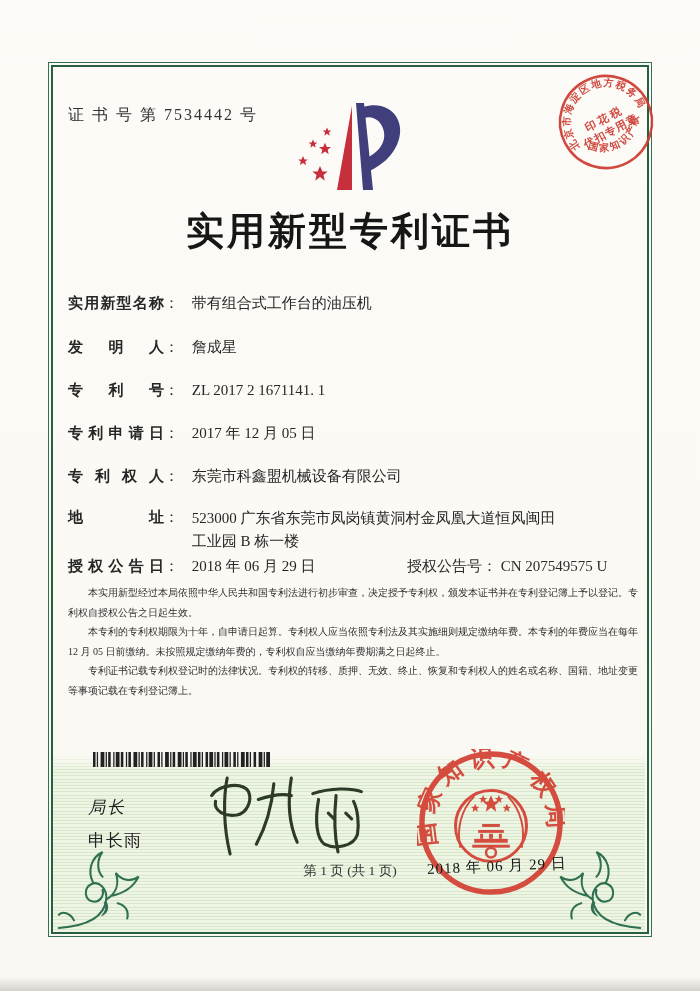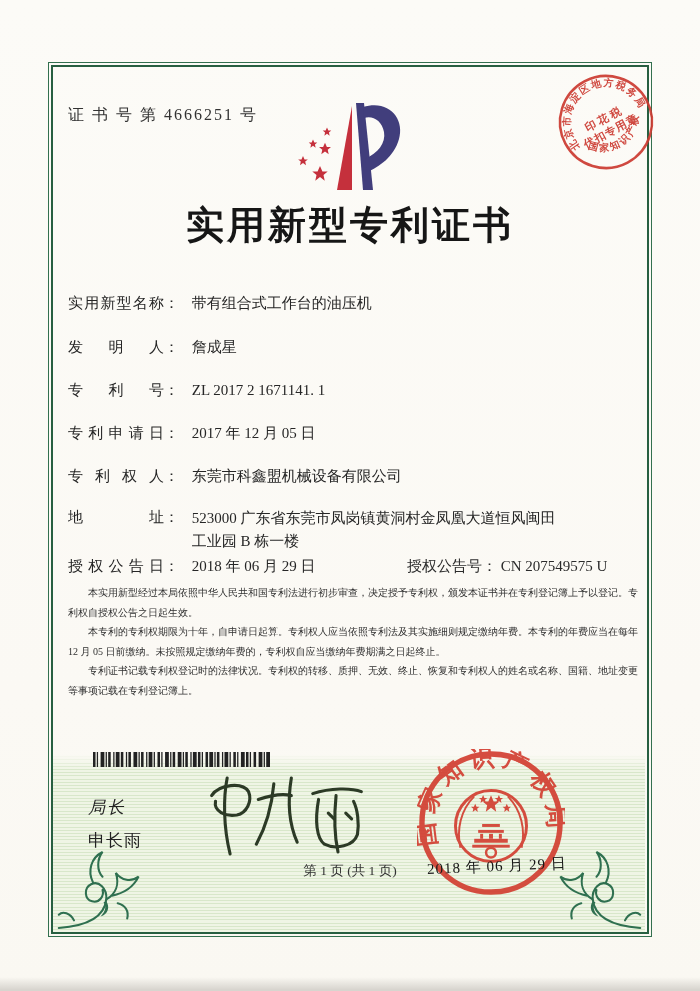--- a/index.html
+++ b/index.html
@@ -14,26 +14,26 @@
         background:repeating-linear-gradient(180deg,#eff5e5 0px,#eff5e5 2.2px,#d8e7ca 2.2px,#d8e7ca 3.2px);}
   .band::before{content:"";position:absolute;left:0;top:0;right:0;height:16px;
         background:linear-gradient(180deg,#fbf9f4 0%,rgba(251,249,244,0) 100%);}
   .ornament{position:absolute;width:95px;height:88px;}
   .orn-left{left:55px;top:845px;}
   .orn-right{left:549px;top:845px;transform:scaleX(-1);}
   .cert-no{position:absolute;left:68px;top:105px;font-size:16px;letter-spacing:2px;color:#333;}
   .logo{position:absolute;left:283px;top:97px;width:145px;height:100px;}
   .tax-stamp{position:absolute;left:556px;top:72px;width:100px;height:100px;
         transform:rotate(-28deg);opacity:.92;}
-  .title{position:absolute;left:0;right:0;top:200px;text-align:center;font-size:38px;
+  .title{position:absolute;left:0;right:0;top:206px;text-align:center;font-size:38px;
         font-weight:bold;letter-spacing:3px;color:#161616;}
   
   .frow{position:absolute;left:68px;width:575px;font-size:15px;line-height:21px;white-space:nowrap;}
   .f-label{display:inline-block;width:96px;text-align:justify;text-align-last:justify;
-        vertical-align:top;color:#262626;}
+        vertical-align:top;color:#262626;font-weight:bold;}
   .f-colon{display:inline-block;vertical-align:top;color:#262626;}
   .f-value{display:inline-block;vertical-align:top;margin-left:9px;color:#262626;white-space:normal;}
   .addr-value{width:458px;line-height:23px;}
   .grant-right{position:absolute;left:339px;top:0;}
   
   .body-text{position:absolute;left:68px;top:583px;width:574px;font-size:10px;
         line-height:19.5px;color:#303030;}
   .body-text p{margin:0;text-indent:2em;}
   .barcode{position:absolute;left:93px;top:752px;width:177px;height:15px;}
   .sig-title{position:absolute;left:88px;top:796px;font-size:17px;color:#222;letter-spacing:2px;font-style:italic;}
@@ -69,21 +69,21 @@
     <g stroke="#2f7050" stroke-width="2.2" fill="none" stroke-linecap="round">
       <path d="M4,86 C34,84 52,74 54,56 C55,44 46,36 38,40 C30,44 31,56 39,58 C47,60 52,52 50,46"></path>
       <path d="M54,56 C64,50 68,40 64,28 C70,36 80,38 88,32 C82,44 70,50 60,52"></path>
       <path d="M40,38 C34,26 38,12 50,6 C44,14 44,26 50,32"></path>
       <path d="M20,78 C16,70 8,68 4,72"></path>
       <path d="M66,60 C74,62 78,68 76,76"></path>
     </g>
     <path d="M54,58 C58,64 56,72 48,74 C54,68 54,62 51,59 Z" fill="#2f7050"></path>
   </svg>
 
-  <div class="cert-no">证 书 号 第 4666251 号</div>
+  <div class="cert-no">证 书 号 第 7534442 号</div>
 
   <svg class="logo" viewBox="0 0 145 100">
     <g fill="#c5303c">
       <path d="M0,-6 L1.8,-1.9 L5.7,-1.9 L2.6,0.7 L3.5,5 L0,2.3 L-3.5,5 L-2.6,0.7 L-5.7,-1.9 L-1.8,-1.9 Z" transform="translate(44,35) scale(0.75)"></path>
       <path d="M0,-6 L1.8,-1.9 L5.7,-1.9 L2.6,0.7 L3.5,5 L0,2.3 L-3.5,5 L-2.6,0.7 L-5.7,-1.9 L-1.8,-1.9 Z" transform="translate(30,47) scale(0.75)"></path>
       <path d="M0,-6 L1.8,-1.9 L5.7,-1.9 L2.6,0.7 L3.5,5 L0,2.3 L-3.5,5 L-2.6,0.7 L-5.7,-1.9 L-1.8,-1.9 Z" transform="translate(42,52) scale(1.05)"></path>
       <path d="M0,-6 L1.8,-1.9 L5.7,-1.9 L2.6,0.7 L3.5,5 L0,2.3 L-3.5,5 L-2.6,0.7 L-5.7,-1.9 L-1.8,-1.9 Z" transform="translate(20,64) scale(0.85)"></path>
       <path d="M0,-6 L1.8,-1.9 L5.7,-1.9 L2.6,0.7 L3.5,5 L0,2.3 L-3.5,5 L-2.6,0.7 L-5.7,-1.9 L-1.8,-1.9 Z" transform="translate(37,77) scale(1.35)"></path>
       <path d="M69,9 L54,93 L69,93 Z"></path>
     </g>

